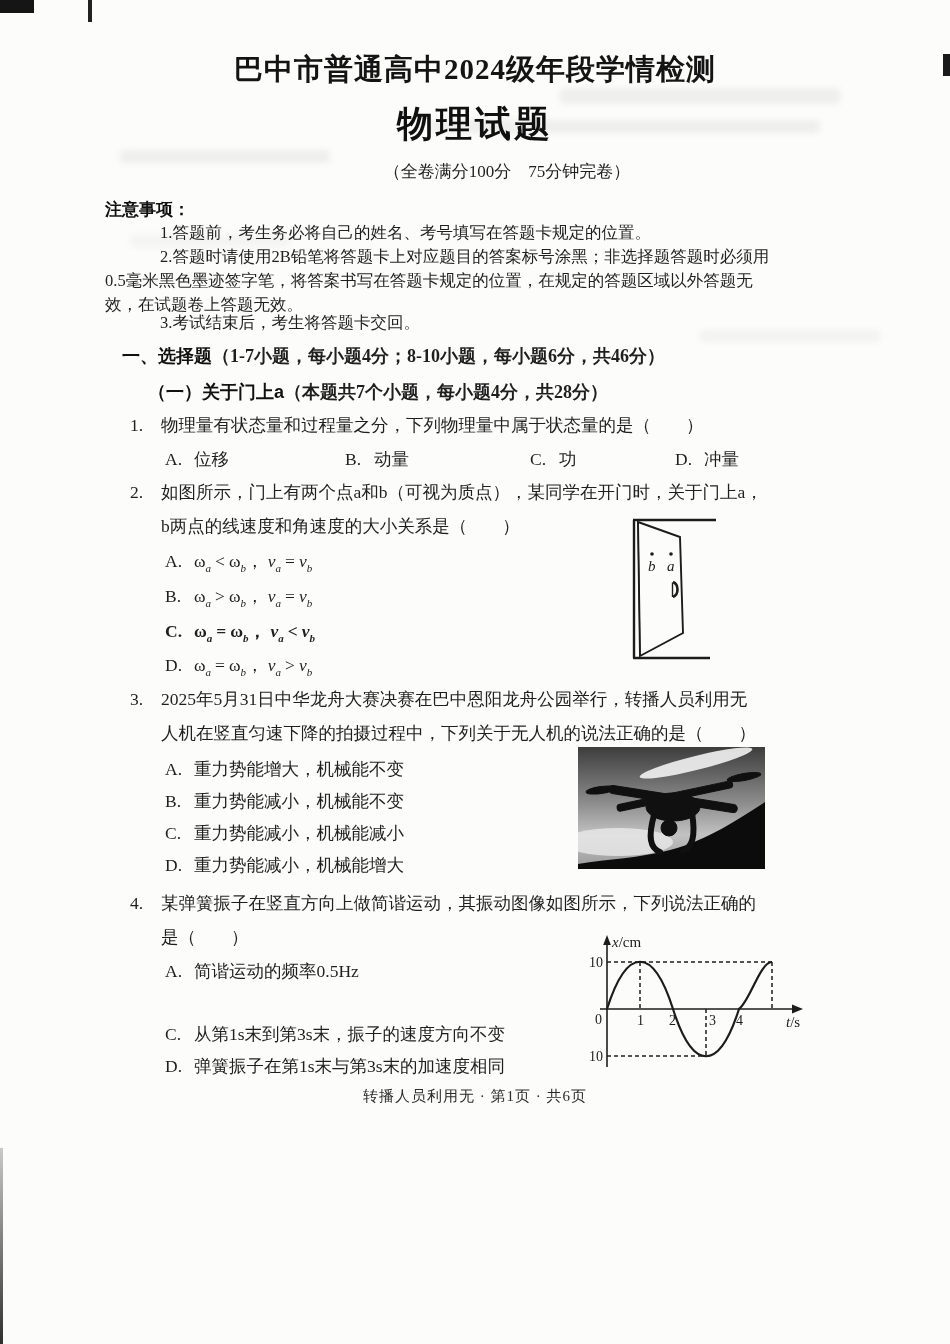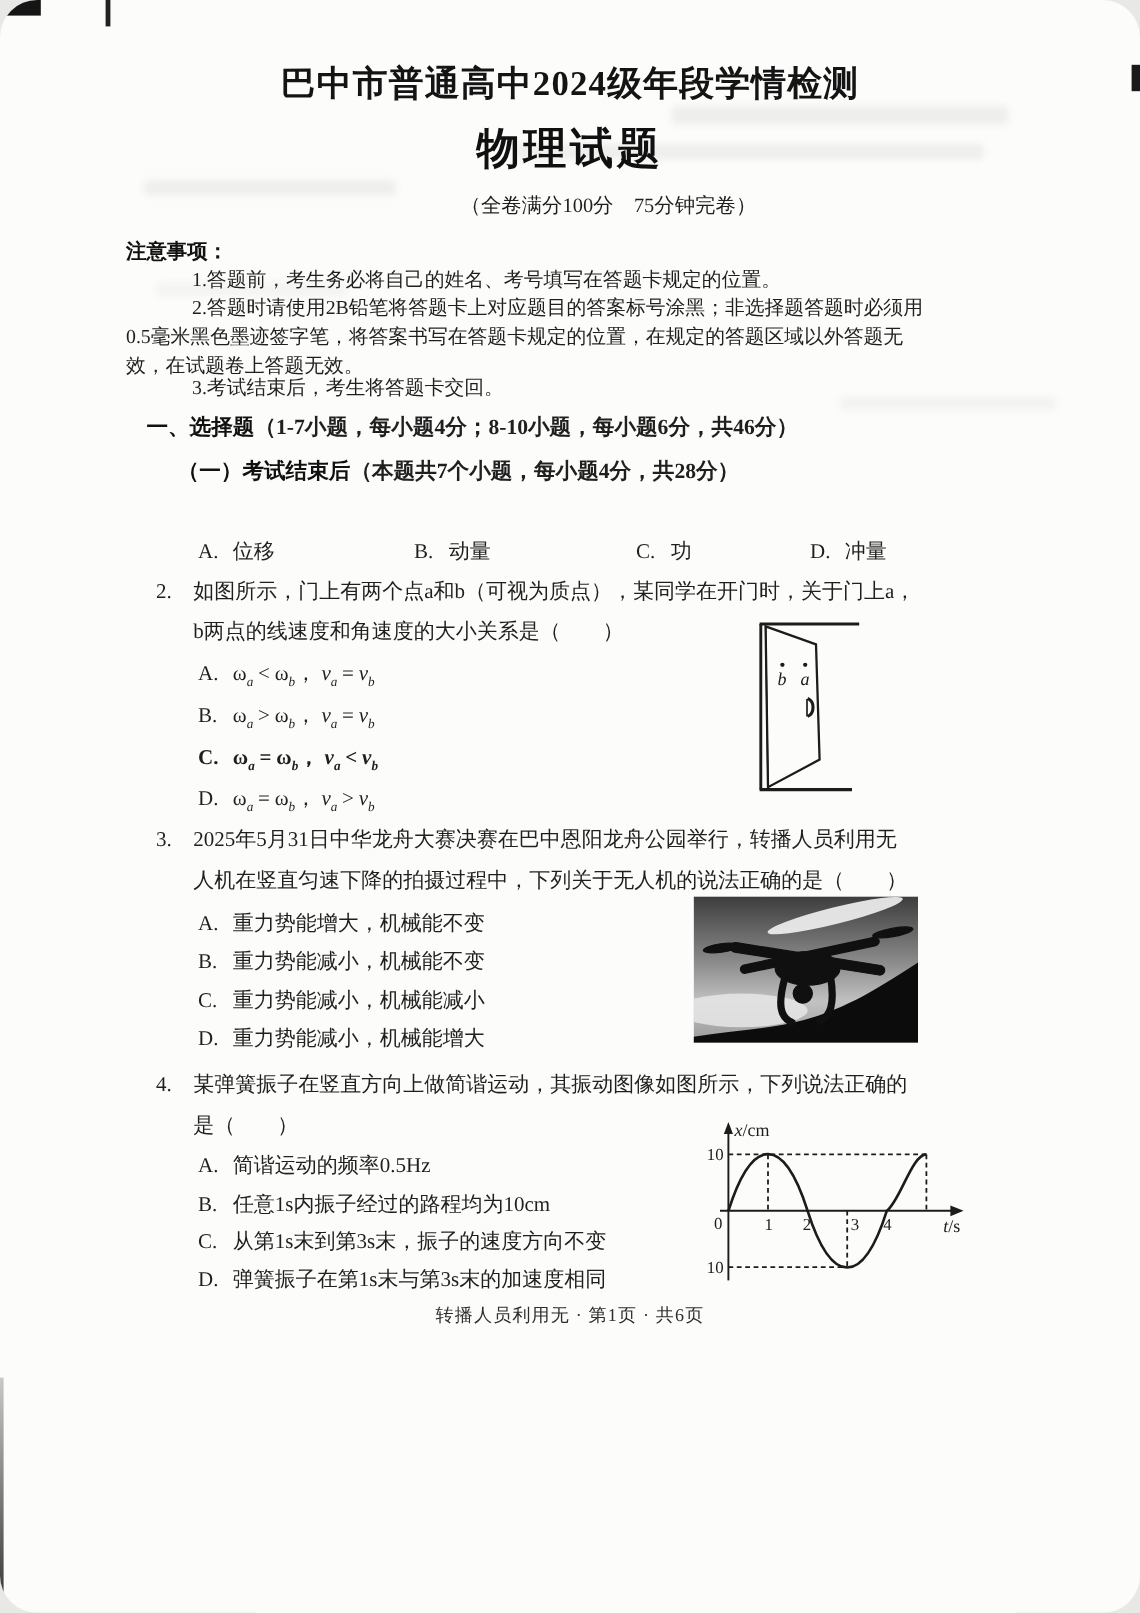--- a/index.html
+++ b/index.html
@@ -1,20 +1,20 @@
 <!DOCTYPE html>
 <html><head>
 <meta charset="utf-8">
 <style>
   html,body { margin:0; padding:0; background:#e8e8e6; }
   .page {
     position:relative; width:950px; height:1344px; margin:0 auto;
     background:#fcfcfa;
     font-family:"Liberation Serif","DejaVu Serif",serif;
-    color:#1f1f1f; overflow:hidden;border-radius:31px;
+    color:#1f1f1f; overflow:hidden;
   }
   .abs { position:absolute; white-space:nowrap; }
   
   .title  { left:0; width:100%; text-align:center; font-size:29px; font-weight:700; letter-spacing:1px; color:#141414; }
   .subject{ left:0; width:100%; text-align:center; font-size:36px; font-weight:700;
             font-family:"Liberation Sans","DejaVu Sans",sans-serif; color:#101010; letter-spacing:3px; }
   .meta   { left:0; width:100%; text-align:center; font-size:17px;padding-left:32px; }
   
   .notice-h { font-family:"Liberation Sans","DejaVu Sans",sans-serif; font-weight:700; font-size:17px; color:#111; }
   .nline { font-size:16.5px; }
@@ -65,23 +65,26 @@
   <div class="abs nline" style="left:160px;top:222px;">1.答题前，考生务必将自己的姓名、考号填写在答题卡规定的位置。</div>
   <div class="abs nline" style="left:160px;top:246px;">2.答题时请使用2B铅笔将答题卡上对应题目的答案标号涂黑；非选择题答题时必须用</div>
   <div class="abs nline" style="left:105px;top:270px;">0.5毫米黑色墨迹签字笔，将答案书写在答题卡规定的位置，在规定的答题区域以外答题无</div>
   <div class="abs nline" style="left:105px;top:294px;">效，在试题卷上答题无效。</div>
   <div class="abs nline" style="left:160px;top:312px;">3.考试结束后，考生将答题卡交回。</div>
 
   <div class="abs part-head" style="left:122px;top:344px;">
     <span class="head-label">一、选择题</span><span class="head-desc">（1-7小题，每小题4分；8-10小题，每小题6分，共46分）</span>
   </div>
   <div class="abs sub-head" style="left:148px;top:380px;">
-    <span class="head-label">（一）考试结束后</span><span class="head-desc">（本题共7个小题，每小题4分，共28分）</span>
+    <span class="head-label">（一）关于门上a</span><span class="head-desc">（本题共7个小题，每小题4分，共28分）</span>
   </div>
 
+  <div class="abs qline" style="left:130px;top:413px;">
+    <span class="qnum">1.</span><span>物理量有状态量和过程量之分，下列物理量中属于状态量的是（　　）</span>
+  </div>
   <div class="abs optrow" style="left:165px;top:447px;">
     <span class="cell c1"><span class="opt-label">A.</span><span>位移</span></span>
     <span class="cell c2"><span class="opt-label">B.</span><span>动量</span></span>
     <span class="cell c3"><span class="opt-label">C.</span><span>功</span></span>
     <span class="cell"><span class="opt-label">D.</span><span>冲量</span></span>
   </div>
 
   <div class="abs qline" style="left:130px;top:480px;">
     <span class="qnum">2.</span><span>如图所示，门上有两个点a和b（可视为质点），某同学在开门时，关于门上a，</span>
   </div>
@@ -146,21 +149,20 @@
       <path d="M76,68 C70,90 72,101 82,105" fill="none" stroke-width="6" stroke-linecap="round"></path>
       <path d="M114,66 C118,90 114,100 105,104" fill="none" stroke-width="6" stroke-linecap="round"></path>
     </g>
   </svg>
 
   <div class="abs qline" style="left:130px;top:891px;">
     <span class="qnum">4.</span><span>某弹簧振子在竖直方向上做简谐运动，其振动图像如图所示，下列说法正确的</span>
   </div>
   <div class="abs qline" style="left:161px;top:925px;">是（　　）</div>
   <div class="abs opt" style="left:165px;top:959px;"><span class="opt-label">A.</span><span>简谐运动的频率0.5Hz</span></div>
-  <div class="abs opt" style="left:165px;top:991px;"><span class="opt-label">B.</span><span>任意1s内振子经过的路程均为10cm</span></div>
   <div class="abs opt" style="left:165px;top:1022px;"><span class="opt-label">C.</span><span>从第1s末到第3s末，振子的速度方向不变</span></div>
   <div class="abs opt" style="left:165px;top:1054px;"><span class="opt-label">D.</span><span>弹簧振子在第1s末与第3s末的加速度相同</span></div>
 
   <svg class="abs" style="left:590px;top:933px;" width="225" height="142" viewBox="0 0 225 142">
 
     <line x1="17" y1="8" x2="17" y2="134" stroke="#1c1c1c" stroke-width="1.6"></line>
     <polygon points="17,2 13.2,12 20.8,12" fill="#1c1c1c"></polygon>
     <line x1="10" y1="76" x2="206" y2="76" stroke="#1c1c1c" stroke-width="1.6"></line>
     <polygon points="213,76 202,71.5 202,80.5" fill="#1c1c1c"></polygon>
 

